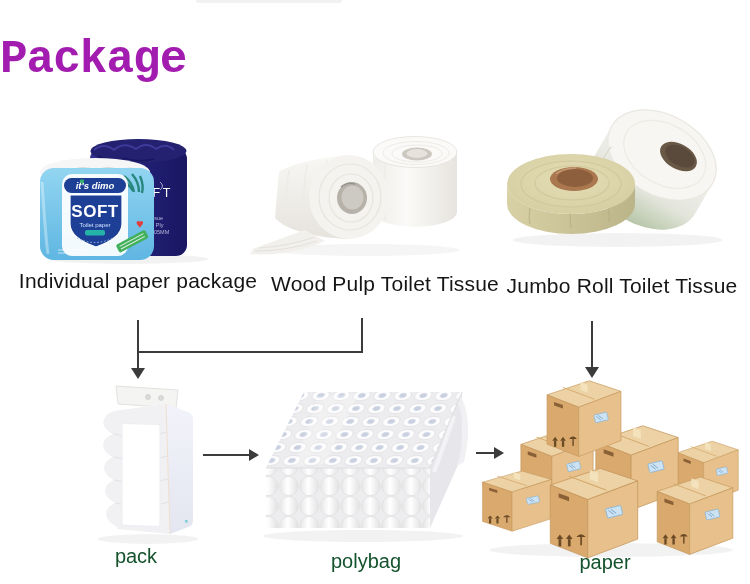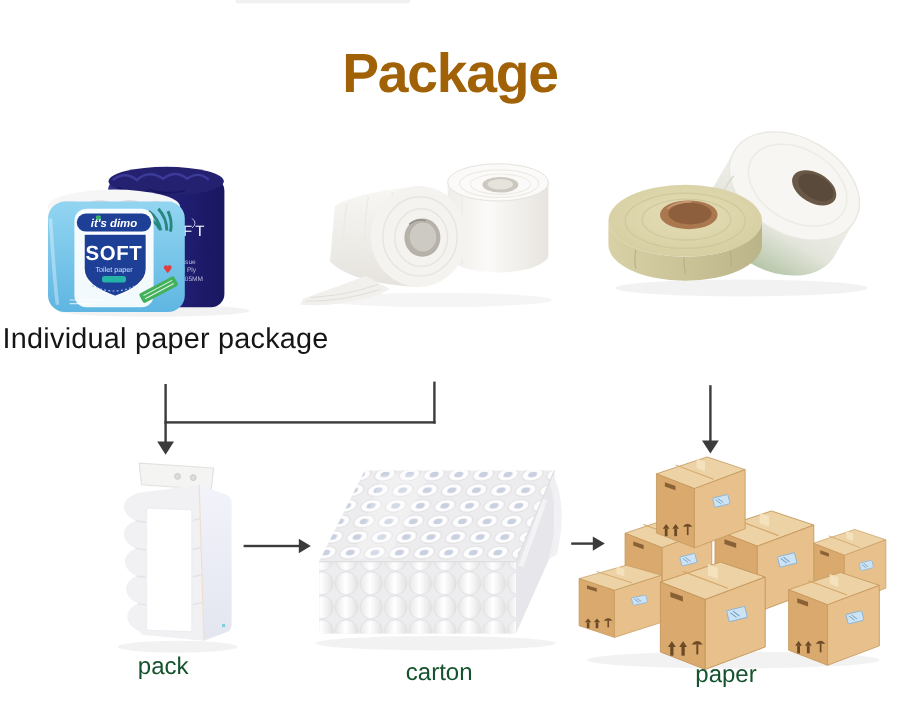--- a/index.html
+++ b/index.html
@@ -1,20 +1,20 @@
 <!DOCTYPE html>
 <html><head>
 <meta charset="utf-8">
 <style>
   html,body{margin:0;padding:0;background:#fff;}
   .stage{position:relative;width:750px;height:584px;background:#ffffff;overflow:hidden;
          font-family:"Liberation Sans",sans-serif;}
-  .title{position:absolute;top:34px;left:0;width:100%;text-align:center;
-         font-size:46px;font-weight:900;letter-spacing:-1px;color:#a16207;}
-  .caption{position:absolute;transform:translateX(-50%);font-size:24px;color:#151515;
+  .title{position:absolute;top:34px;left:0;width:100%;text-align:left;
+         font-size:46px;font-weight:900;letter-spacing:-1px;color:#a21caf;font-family:Liberation Mono, monospace;}
+  .caption{position:absolute;transform:translateX(-50%);font-size:21px;color:#151515;
            white-space:nowrap;letter-spacing:0.2px;}
   .plabel{position:absolute;transform:translateX(-50%);font-size:20px;color:#14532d;white-space:nowrap;}
   .art{position:absolute;}
   .cline{position:absolute;background:#3b3b3b;}
   .ah-down{position:absolute;width:0;height:0;border-left:7px solid transparent;
            border-right:7px solid transparent;border-top:11px solid #3b3b3b;}
   .ah-right{position:absolute;width:0;height:0;border-top:6px solid transparent;
             border-bottom:6px solid transparent;border-left:10px solid #3b3b3b;}
   .artifact{position:absolute;top:0;left:196px;width:146px;height:3px;background:#ededed;
             border-radius:0 0 3px 3px;opacity:.8;}
@@ -163,20 +163,22 @@
       <ellipse cx="81" cy="92" rx="64" ry="30" fill="url(#bgT)"></ellipse>
       <ellipse cx="81" cy="92" rx="50" ry="23" fill="none" stroke="#cdc599" stroke-width="1.1" opacity="0.8"></ellipse>
       <ellipse cx="82" cy="91" rx="37" ry="17" fill="none" stroke="#cdc599" stroke-width="1.1" opacity="0.8"></ellipse>
       <ellipse cx="84" cy="87" rx="24" ry="12" fill="#aa774f"></ellipse>
       <ellipse cx="85" cy="86" rx="18" ry="9" fill="#8d5f3c"></ellipse>
       <path d="M66,82 a24,12 0 0 1 20,-6" stroke="#c59a74" stroke-width="1.4" fill="none"></path>
     </g>
   </svg>
 
   <div class="caption" style="left:138px;top:269px">Individual paper package</div>
+  <div class="caption" style="left:385px;top:272px">Wood Pulp Toilet Tissue</div>
+  <div class="caption" style="left:622px;top:274px">Jumbo Roll Toilet Tissue</div>
 
   <svg class="art" style="left:86px;top:376px" width="120" height="172" viewBox="0 0 120 172">
     <defs>
       <linearGradient id="pkR" x1="0" y1="0" x2="0" y2="1">
         <stop offset="0" stop-color="#f2f3fa"></stop>
           <stop offset="1" stop-color="#e3e5f0"></stop>
       </linearGradient>
     </defs>
     <ellipse cx="62" cy="163" rx="50" ry="5" fill="#000" opacity="0.05"></ellipse>
     <g>
@@ -272,16 +274,16 @@
   <div class="cline" style="left:591px;top:321px;width:2px;height:47px"></div>
   <div class="ah-down" style="left:585px;top:367px"></div>
 
   <div class="cline" style="left:203px;top:454px;width:47px;height:2px"></div>
   <div class="ah-right" style="left:249px;top:449px"></div>
 
   <div class="cline" style="left:476px;top:452px;width:19px;height:2px"></div>
   <div class="ah-right" style="left:494px;top:447px"></div>
 
   <div class="plabel" style="left:136px;top:545px">pack</div>
-  <div class="plabel" style="left:366px;top:550px">carton</div>
+  <div class="plabel" style="left:366px;top:550px">polybag</div>
   <div class="plabel" style="left:605px;top:551px">paper</div>
 
 </div>
 
 </body></html>

